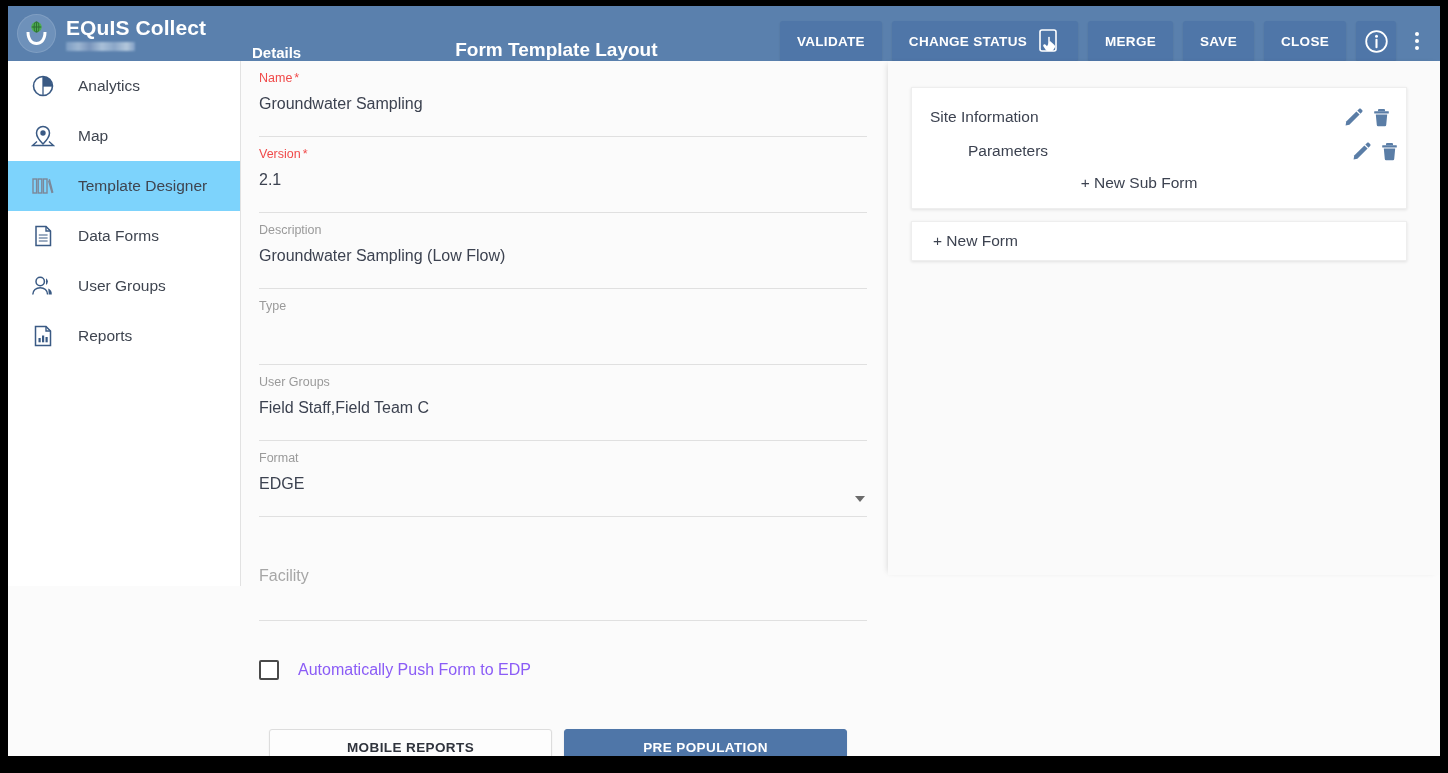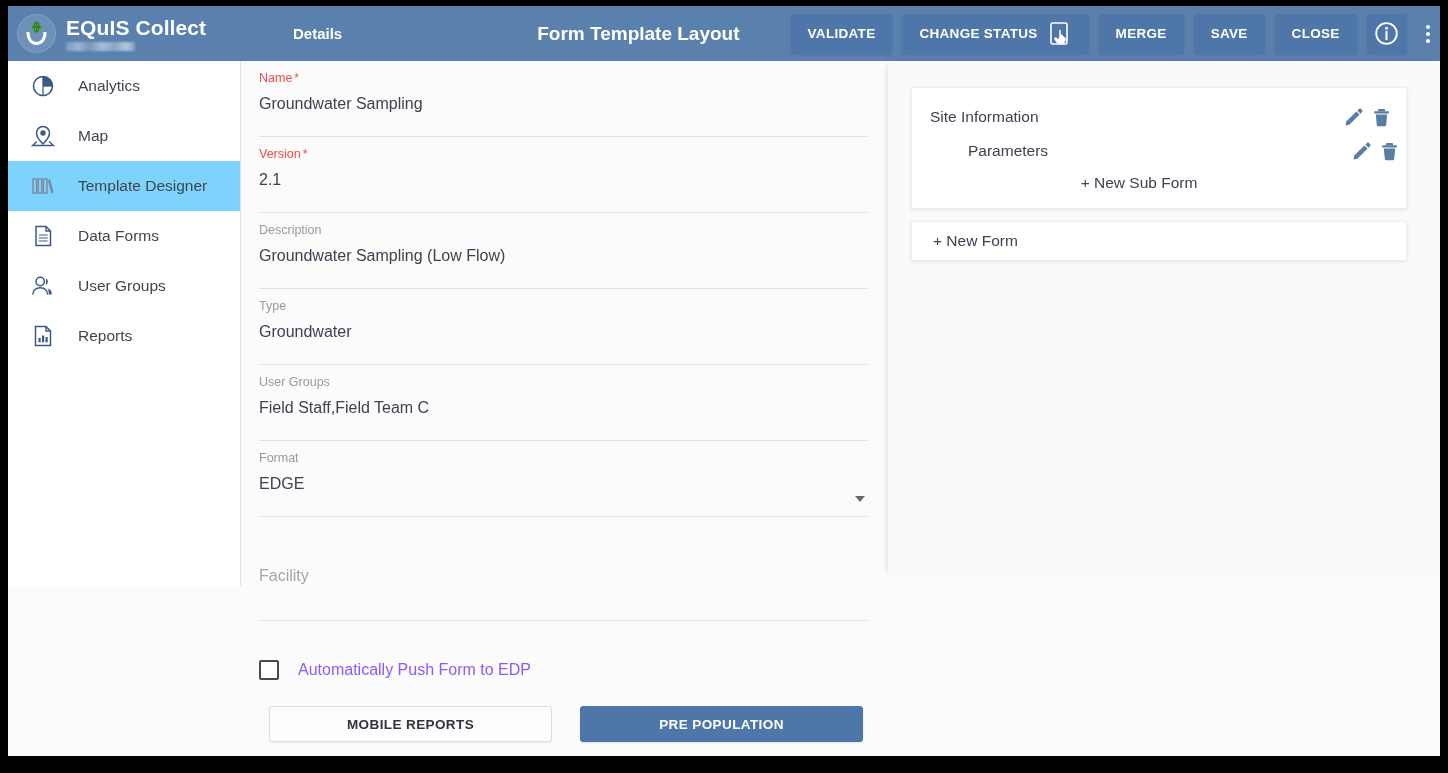--- a/index.html
+++ b/index.html
@@ -30,22 +30,21 @@
     overflow: hidden;
   }
 
   
   #header {
     position: absolute;
     left: 0; top: 0;
     width: 1432px; height: 55px;
     background: #5a80ad;
     display: flex;
-    align-items: center;
-    gap: 41px;
+    align-items: flex-end;
   }
   .brand-zone {
     width: 232px;
     height: 55px;
     display: flex;
     align-items: center;
     flex-shrink: 0;
   }
   .logo-circle {
     width: 39px; height: 39px;
@@ -234,23 +233,23 @@
     background: #ffffff;
     cursor: pointer;
     box-sizing: border-box;
   }
   .checkbox-label {
     margin-left: 19px;
     font-size: 16px;
     color: #8b5cf6;
   }
   .btn-row {
-    margin: 23px 0 0 18px;
-    display: flex;
-    gap: 28px;
+    margin: 46px 0 0 18px;
+    display: flex;
+    gap: 12px;
     padding-left: 10px;
   }
   .flat-btn {
     width: 283px;
     height: 36px;
     border-radius: 3px;
     font-size: 13.5px;
     font-weight: bold;
     letter-spacing: 0.4px;
     display: flex;
@@ -497,21 +496,20 @@
         <div class="field-value">2.1</div>
       </div>
 
       <div class="field">
         <div class="field-label">Description</div>
         <div class="field-value">Groundwater Sampling (Low Flow)</div>
       </div>
 
       <div class="field">
         <div class="field-label">Type</div>
-        <div class="field-value">Groundwater</div>
       </div>
 
       <div class="field">
         <div class="field-label">User Groups</div>
         <div class="field-value">Field Staff,Field Team C</div>
       </div>
 
       <div class="field select-field">
         <div class="field-label">Format</div>
         <div class="field-value">EDGE</div>

